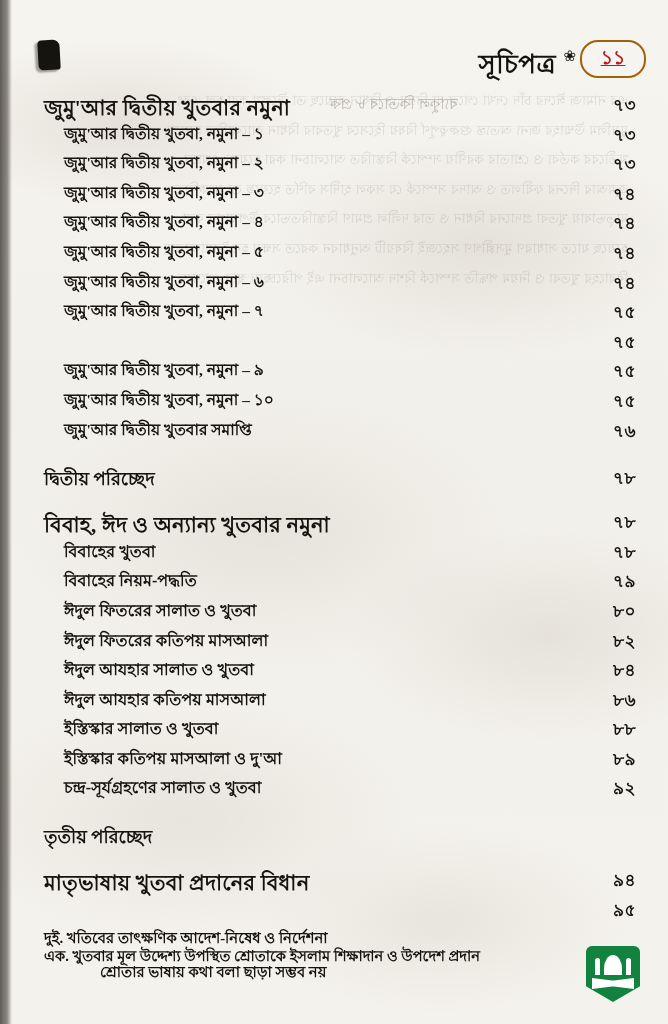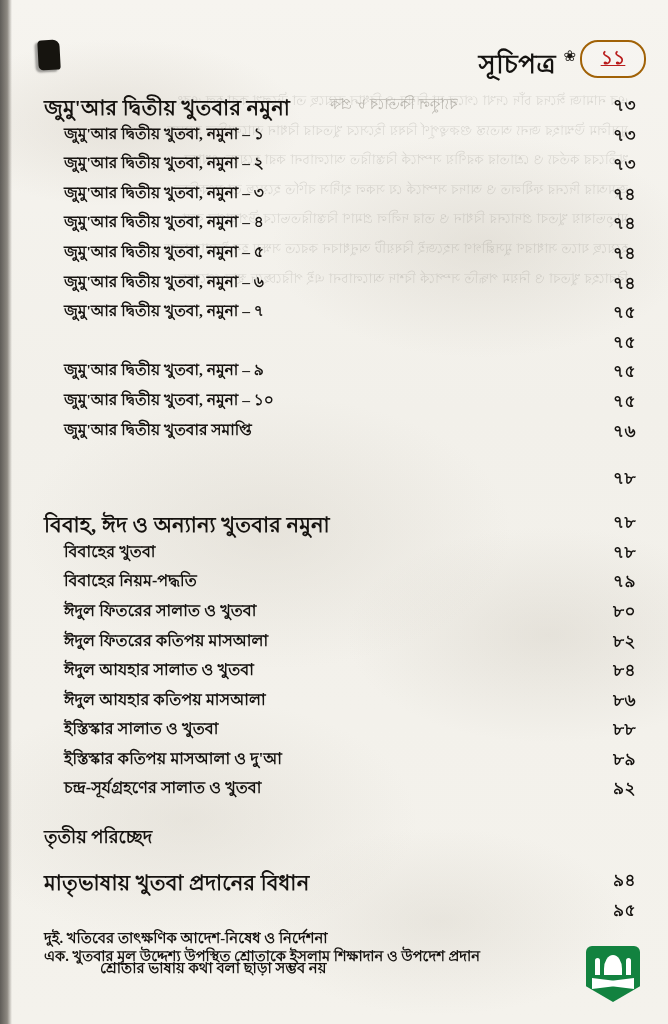--- a/index.html
+++ b/index.html
@@ -165,21 +165,21 @@
   }
   
   .lvl-head .label { font-size: 21px; font-weight: bold; letter-spacing: .2px; }
   .lvl-sub .label  { font-size: 16px; font-weight: bold; letter-spacing: .1px; }
   .lvl-item .label { font-size: 15.5px; font-weight: bold; }
   .lvl-section .label { font-size: 18px; font-weight: bold; }
   .lvl-small .label { font-size: 14.8px; font-weight: bold; }
   .lvl-wide .label { font-size: 14.6px; font-weight: bold; margin-top: 48px; }
   .indent-1 { padding-left: 0px; }
   .indent-2 { padding-left: 4px; margin-left: 16px; }
-  .indent-3 { padding-left: 56px; }
+  .indent-3 { padding-left: 56px; align-items: flex-end; }
   .spacer-sm { height: 10px; }
   .spacer-md { height: 18px; }
   
   .section-row { height: 34px; }
   
   #logo {
     position: absolute;
     right: 28px;
     bottom: 22px;
     width: 54px;
@@ -288,20 +288,21 @@
       <div class="row lvl-item indent-2">
         <span class="label">জুমু'আর দ্বিতীয় খুতবা, নমুনা – ১০</span>
         <span class="pg">৭৫</span>
       </div>
       <div class="row lvl-item indent-2">
         <span class="label">জুমু'আর দ্বিতীয় খুতবার সমাপ্তি</span>
         <span class="pg">৭৬</span>
       </div>
       <div class="spacer-md"></div>
       <div class="row section-row lvl-section indent-1">
+        <span class="label">দ্বিতীয় পরিচ্ছেদ</span>
         <span class="pg">৭৮</span>
       </div>
       <div class="spacer-sm"></div>
       <div class="row lvl-head indent-1">
         <span class="label">বিবাহ, ঈদ ও অন্যান্য খুতবার নমুনা</span>
         <span class="pg">৭৮</span>
       </div>
       <div class="row lvl-sub indent-2">
         <span class="label">বিবাহের খুতবা</span>
         <span class="pg">৭৮</span>

